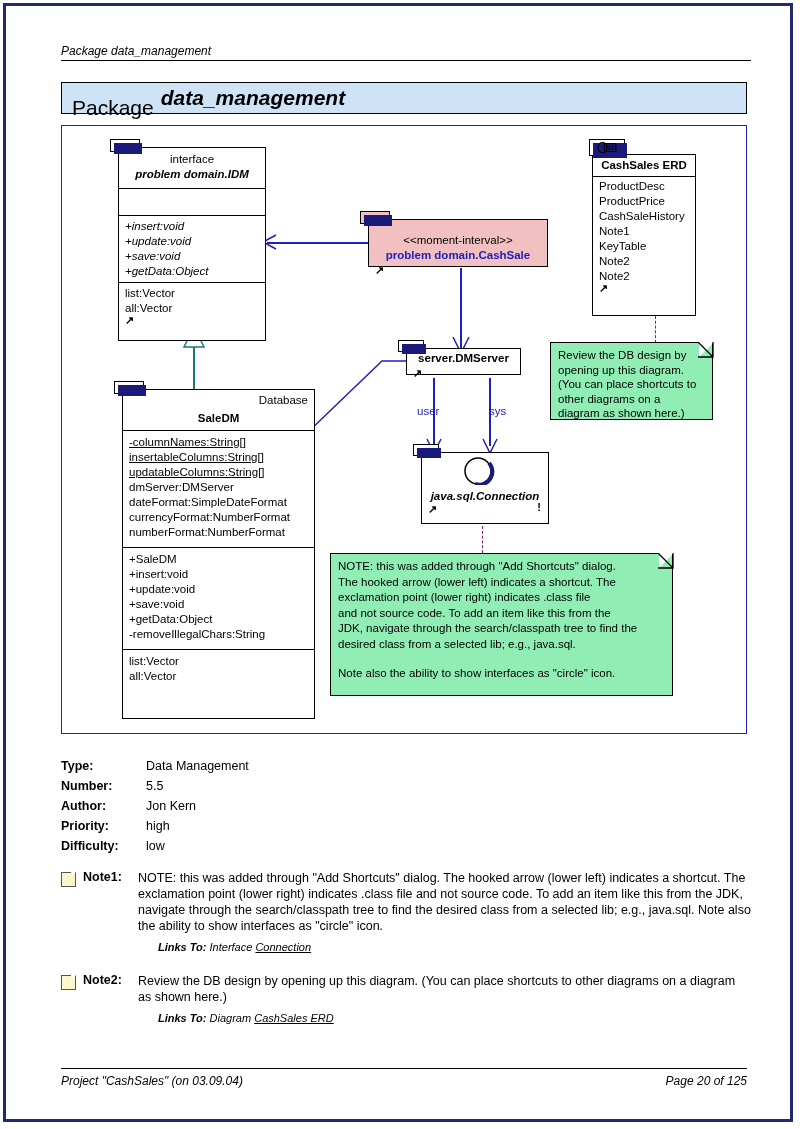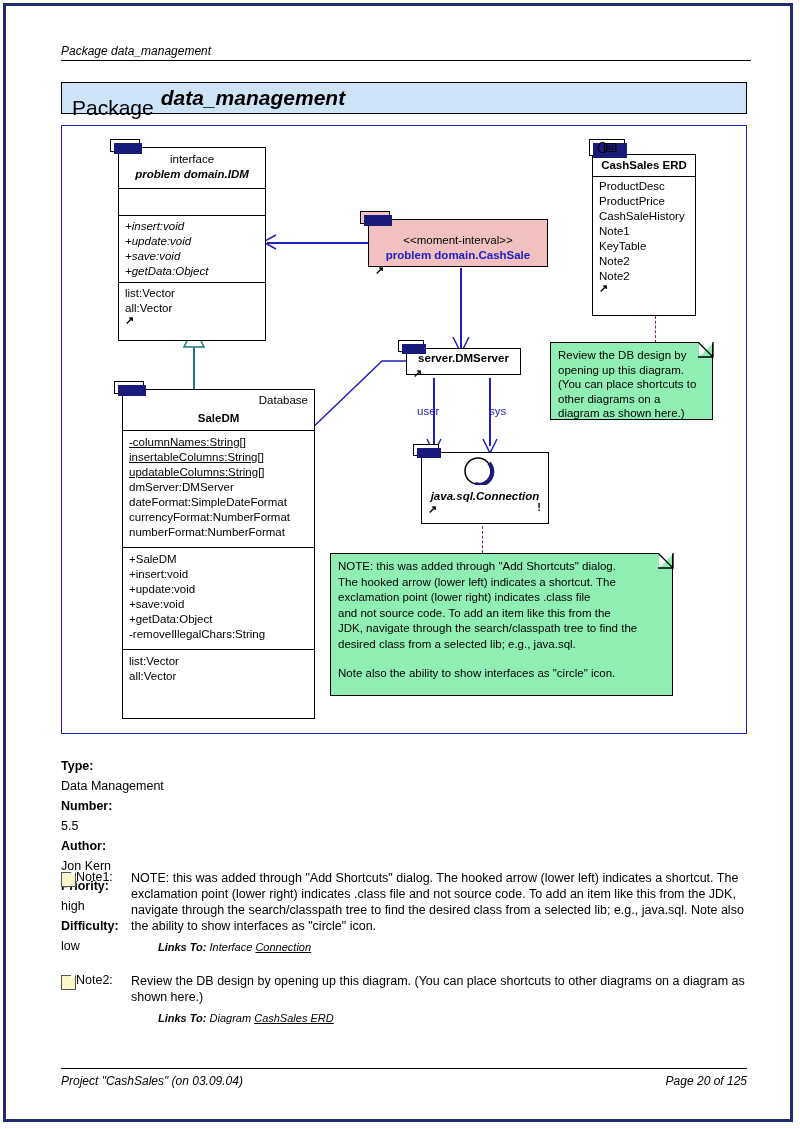--- a/index.html
+++ b/index.html
@@ -85,32 +85,32 @@
     position:absolute; right:-1.5px; top:-1.5px;
     width:0; height:0; border-left:15px solid #fff; border-bottom:15px solid transparent;
     z-index:2;
   }
   .fold-b{
     position:absolute; right:-1.5px; top:-1.5px; width:16px; height:16px; z-index:3;
   }
 
   
   .meta{ position:absolute; left:55px; top:750px; font-size:12.5px; }
-  .meta .r{ display:flex; line-height:20px;flex-direction:column; }
+  .meta .r{ display:flex; line-height:20px; }
   .meta .k{ width:85px; font-weight:bold; }
   .meta .v{ }
 
   
   .notesec{ position:absolute; left:55px; top:864px; width:690px; font-size:12.5px; }
   .nblock{ display:flex; margin-bottom:6px; }
   .nicon{ width:15px; height:15px; flex:0 0 15px; margin-top:2px; position:relative; }
   .nicon .pg{ position:absolute; inset:0; background:#fdf6c8; border:1.2px solid #555; }
   .nicon .cn{ position:absolute; right:-1px; top:-1px; width:0; height:0;
               border-left:6px solid #fff; border-bottom:6px solid transparent; }
-  .nlabel{ width:55px; font-weight:normal; flex:0 0 55px; margin-left:0; }
+  .nlabel{ width:55px; font-weight:bold; flex:0 0 55px; margin-left:7px; }
   .ntext{ flex:1; line-height:16px; }
   .links{ font-size:11px; font-style:italic; margin-top:7px; margin-left:57px; }
   .links b{ font-style:italic;margin-left:40px; }
   .links u{ text-decoration:underline; }
 
   
   .footer{
     position:absolute; left:55px; top:1062px; width:686px;
     border-top:1.5px solid #000; padding-top:5px;
     display:flex; justify-content:space-between;

